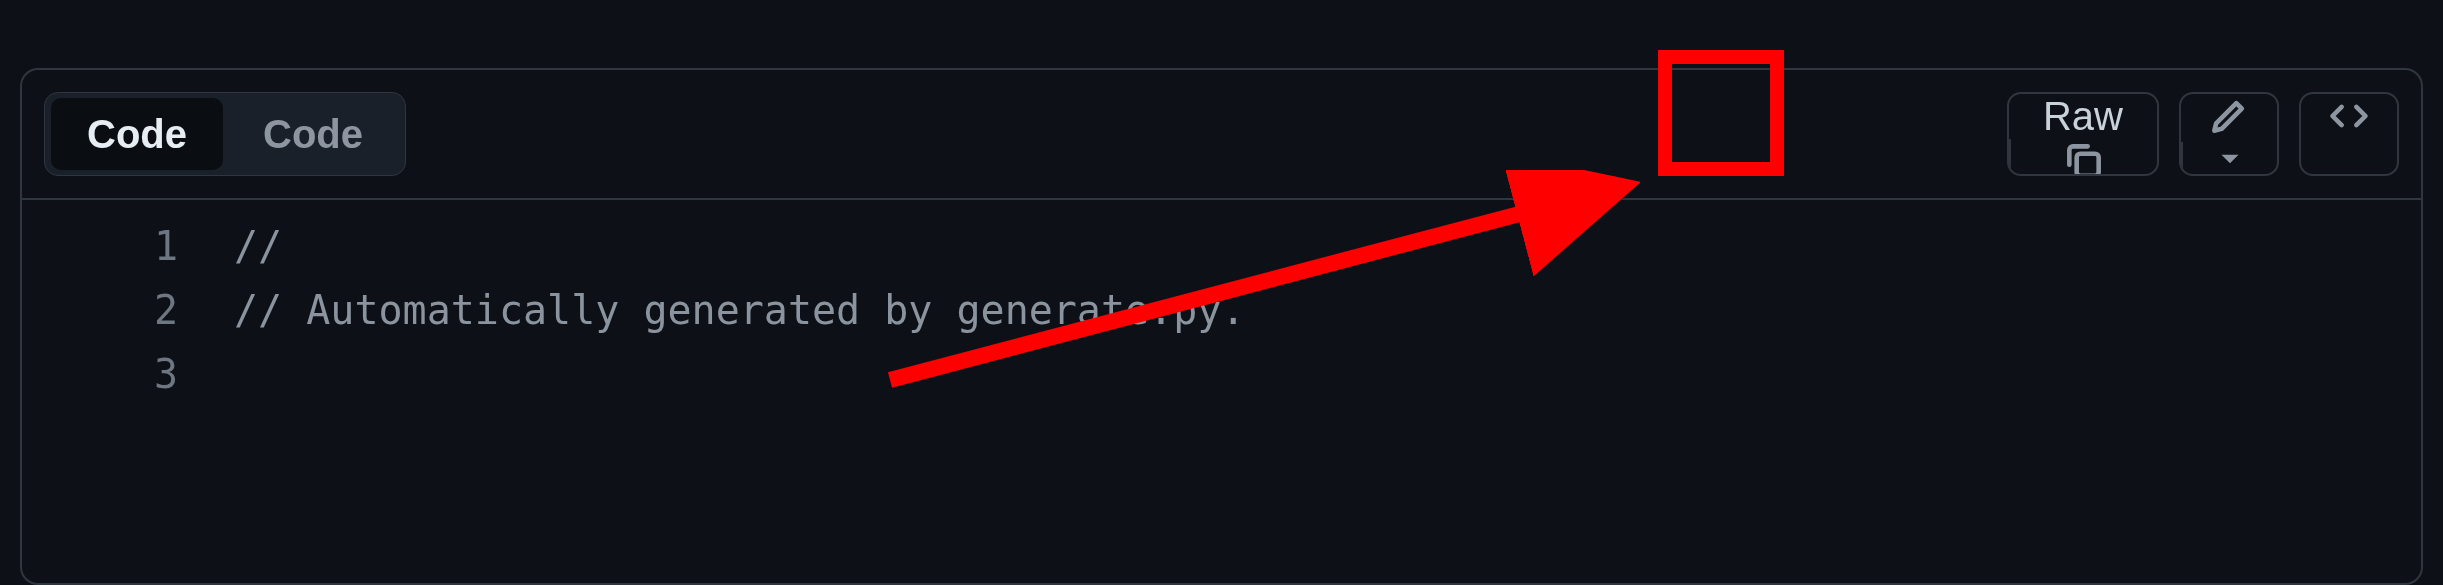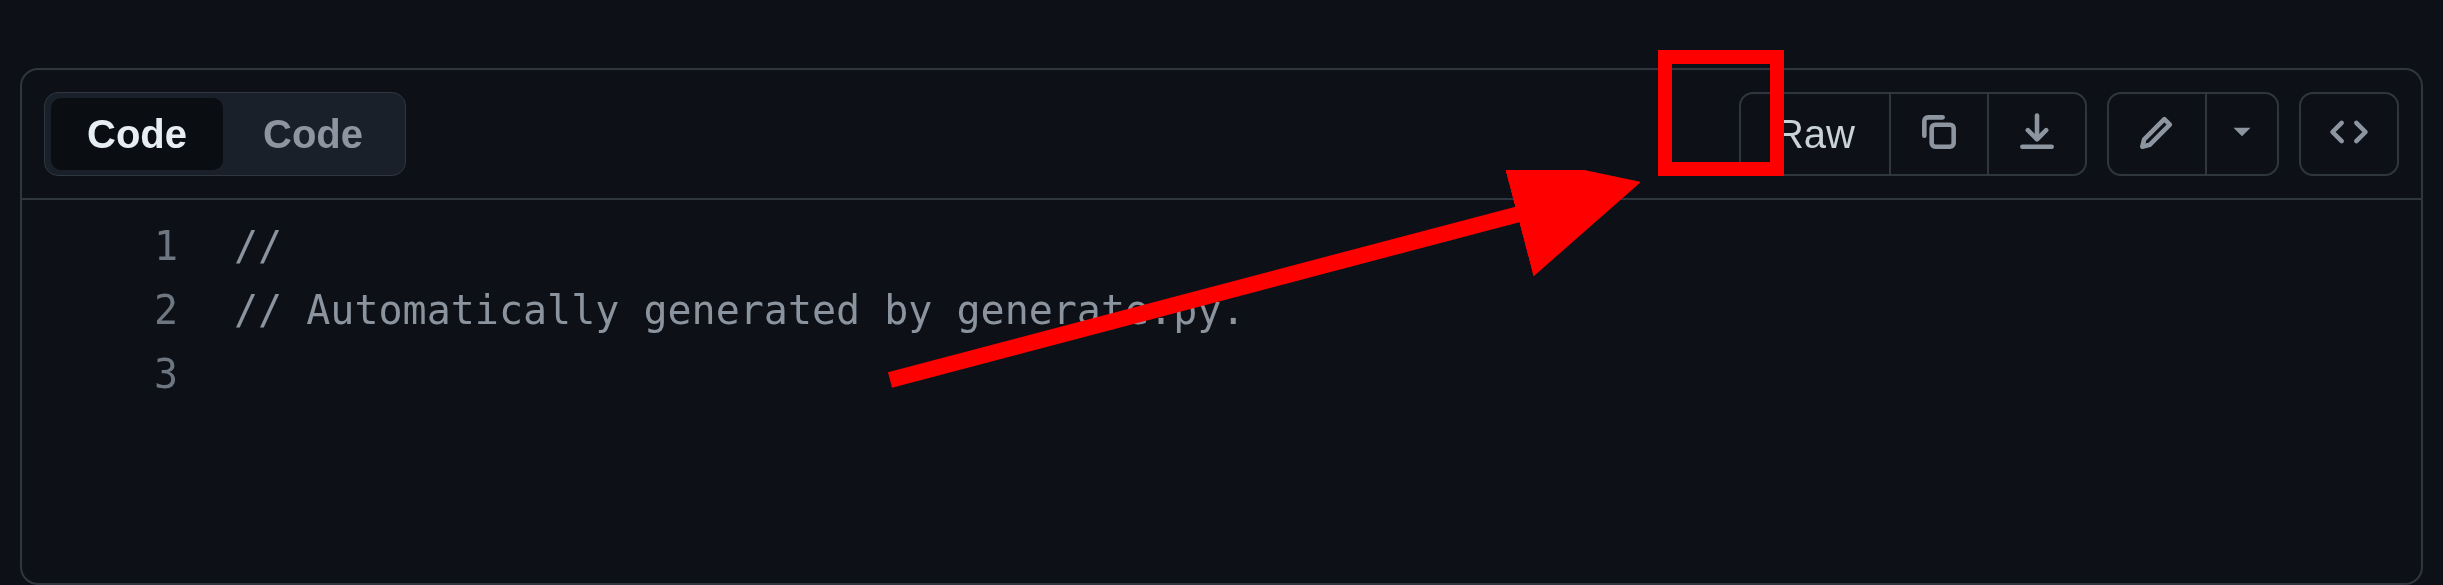--- a/index.html
+++ b/index.html
@@ -57,20 +57,21 @@
   .spacer { flex: 1; }
   .btn-group {
     display: flex;
     align-items: stretch;
     border: 2px solid #30363d;
     border-radius: 14px;
     height: 84px;
     overflow: hidden;
     margin-left: 20px;
     background: #0d1117;
+    flex-direction: column;
   }
   .btn {
     display: flex;
     align-items: center;
     justify-content: center;
     padding: 0 26px;
     color: #8d96a0;
     cursor: pointer;
     min-width: 84px;
   }

